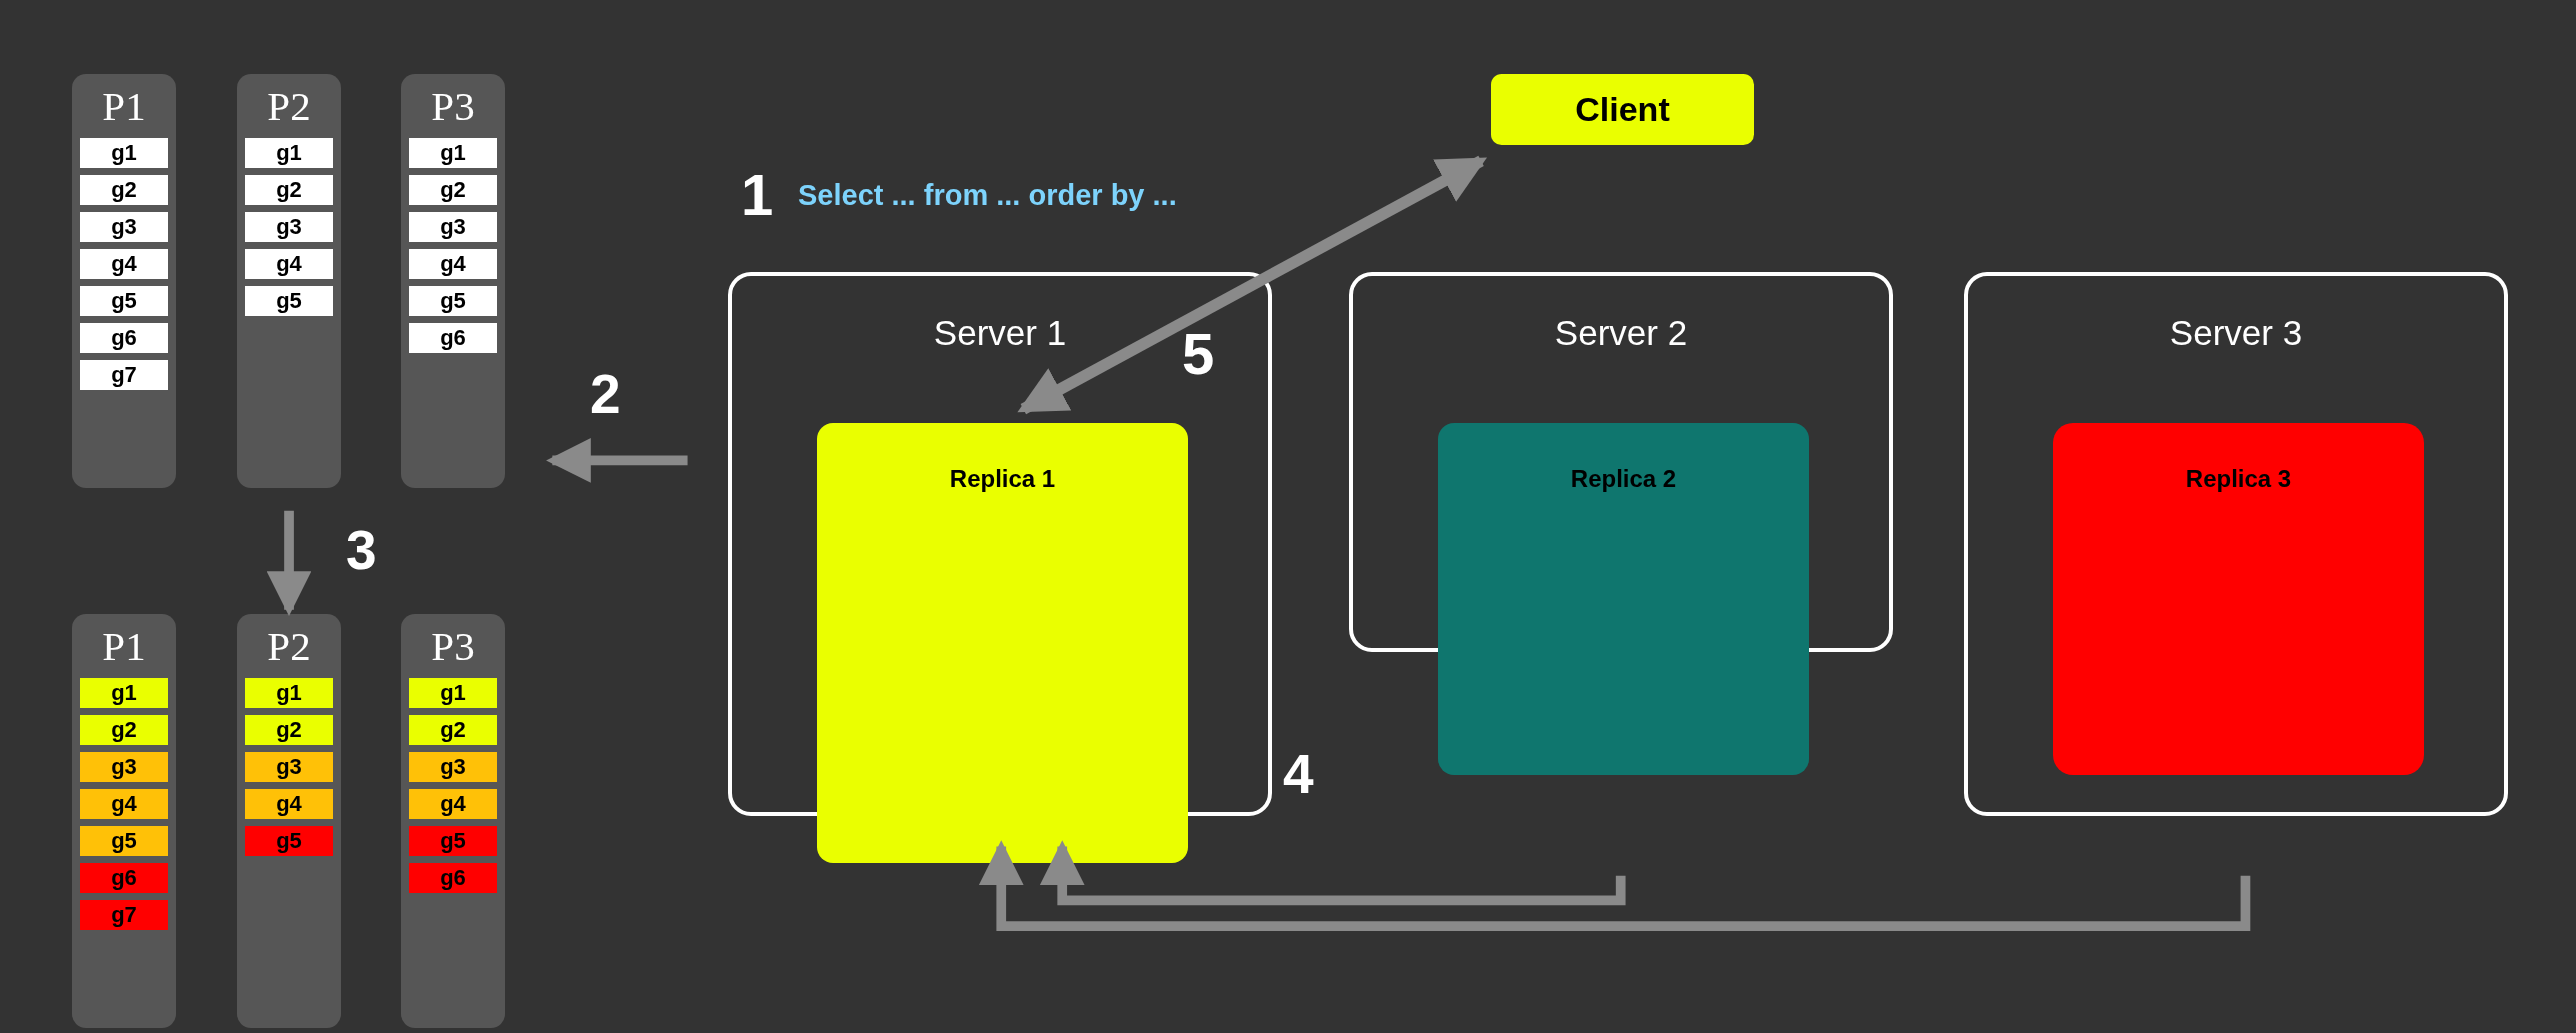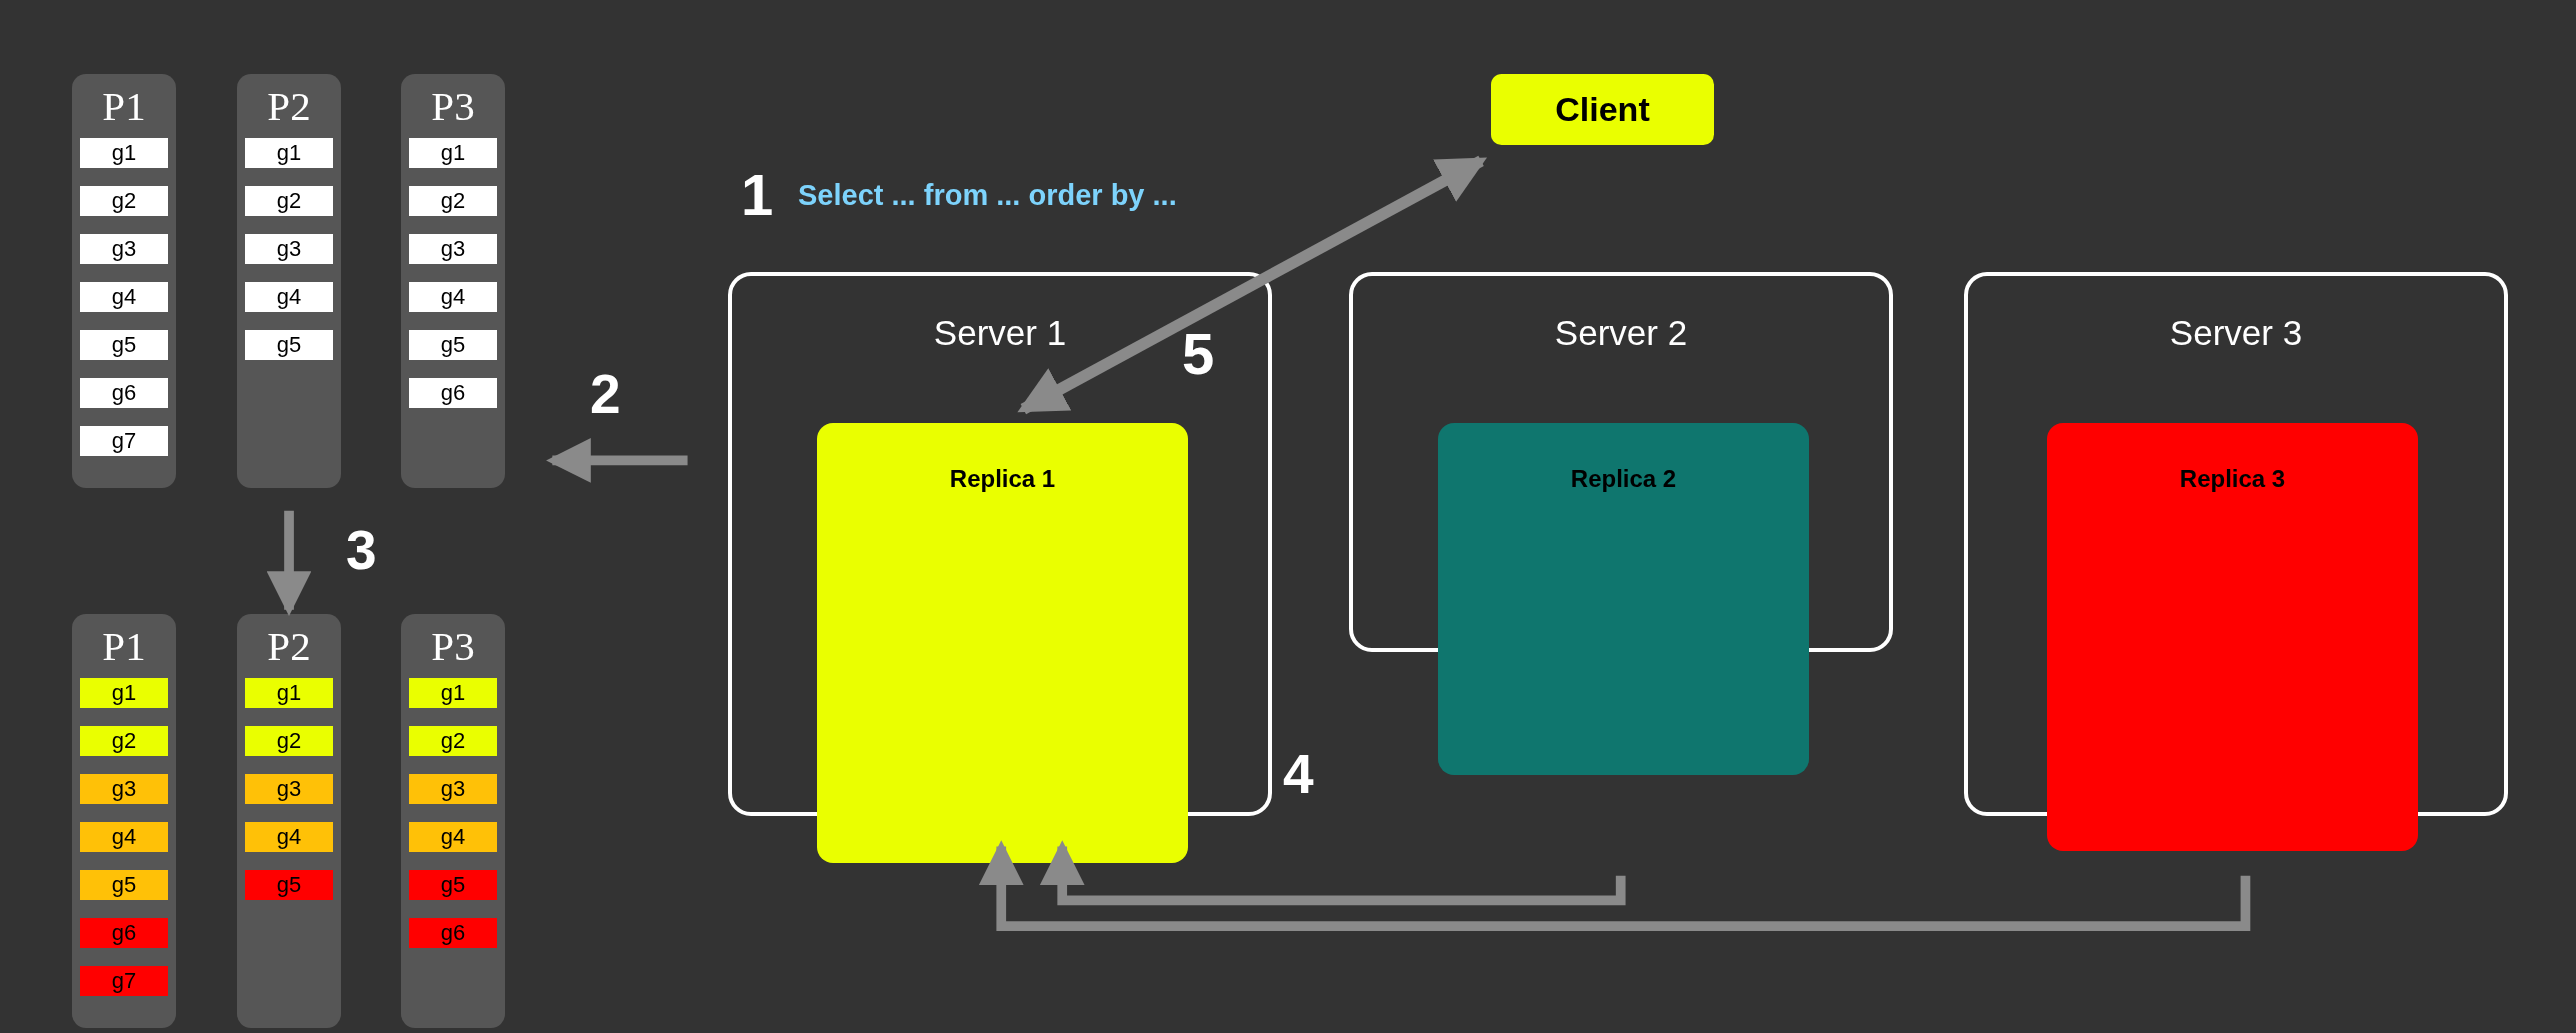--- a/index.html
+++ b/index.html
@@ -33,24 +33,24 @@
     padding-top: 12.4px;
     padding-bottom: 10.6px;
     letter-spacing: 0px;
     font-family: Liberation Serif, serif;
   }
   .seg-stack {
     padding: 0 8px;
   }
   .seg {
     height: 30px;
-    margin-bottom: 18px;
+    margin-bottom: 7px;
     color: #000000;
     font-size: 22px;
-    font-weight: normal;
+    font-weight: bold;
     text-align: center;
     line-height: 30px;
     background: #ffffff;
   }
   .seg.c-white  { background: #ffffff; }
   .seg.c-yellow { background: #eaff00; }
   .seg.c-orange { background: #ffc107; }
   .seg.c-red    { background: #ff0000; }
 
   
@@ -209,41 +209,41 @@
   <div class="query-text" style="left:798px; top:181px;">Select ... from ... order by ...</div>
 
   <div class="step-num" style="left:590px; top:367px; font-size:55px;">2</div>
 
   <div class="step-num" style="left:346px; top:523px; font-size:55px;">3</div>
 
   <div class="step-num" style="left:1283px; top:747px; font-size:55px;">4</div>
 
   <div class="step-num" style="left:1182px; top:325px; font-size:58px;">5</div>
 
-  <div class="client-box" style="left:1491px; top:74px; width:223px; height:71px; background:#eaff00;">
+  <div class="client-box" style="left:1491px; top:74px; width:263px; height:71px; background:#eaff00;">
     <span class="client-label">Client</span>
   </div>
 
   <div class="server-box" style="left:728px; top:272px; width:544px; height:544px;">
     <div class="server-title">Server 1</div>
     <div class="replica" style="left:85px; top:147px; width:371px; height:440px; background:#eaff00;">
       <div class="replica-label">Replica 1</div>
     </div>
   </div>
 
   <div class="server-box" style="left:1349px; top:272px; width:544px; height:380px;">
     <div class="server-title">Server 2</div>
     <div class="replica" style="left:85px; top:147px; width:371px; height:352px; background:#0f766e;">
       <div class="replica-label">Replica 2</div>
     </div>
   </div>
 
   <div class="server-box" style="left:1964px; top:272px; width:544px; height:544px;">
     <div class="server-title">Server 3</div>
-    <div class="replica" style="left:79px; top:147px; width:371px; height:428px; background:#ff0000;">
+    <div class="replica" style="left:85px; top:147px; width:371px; height:352px; background:#ff0000;border-radius:20px;">
       <div class="replica-label">Replica 3</div>
     </div>
   </div>
 
   <svg id="arrows" viewBox="0 0 2915 1169">
     <defs>
       <marker id="ah" viewBox="0 0 10 10" refX="8.6" refY="5" markerWidth="4.6" markerHeight="4.6" orient="auto-start-reverse">
         <path d="M 0 0 L 10 5 L 0 10 z" fill="#8a8a8a"></path>
       </marker>
       <marker id="ah2" viewBox="0 0 10 10" refX="8.6" refY="5" markerWidth="4.2" markerHeight="4.2" orient="auto-start-reverse">

